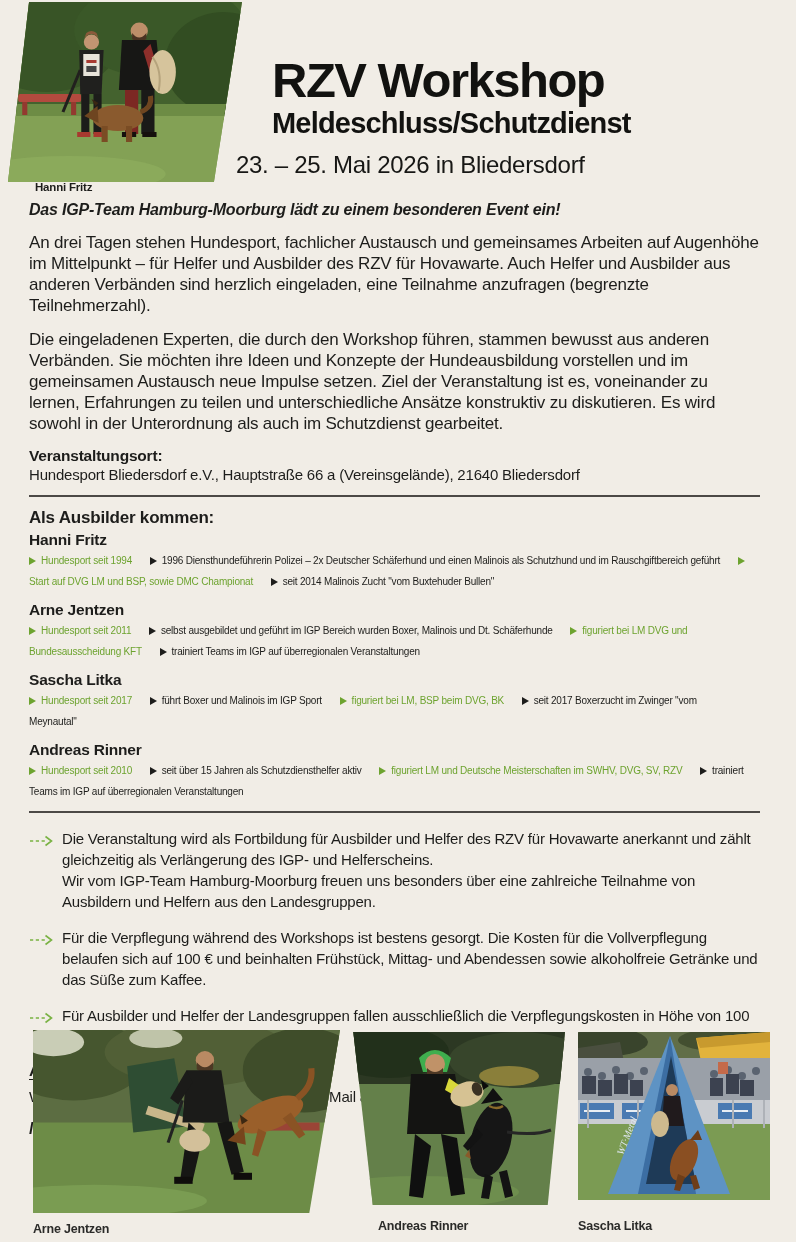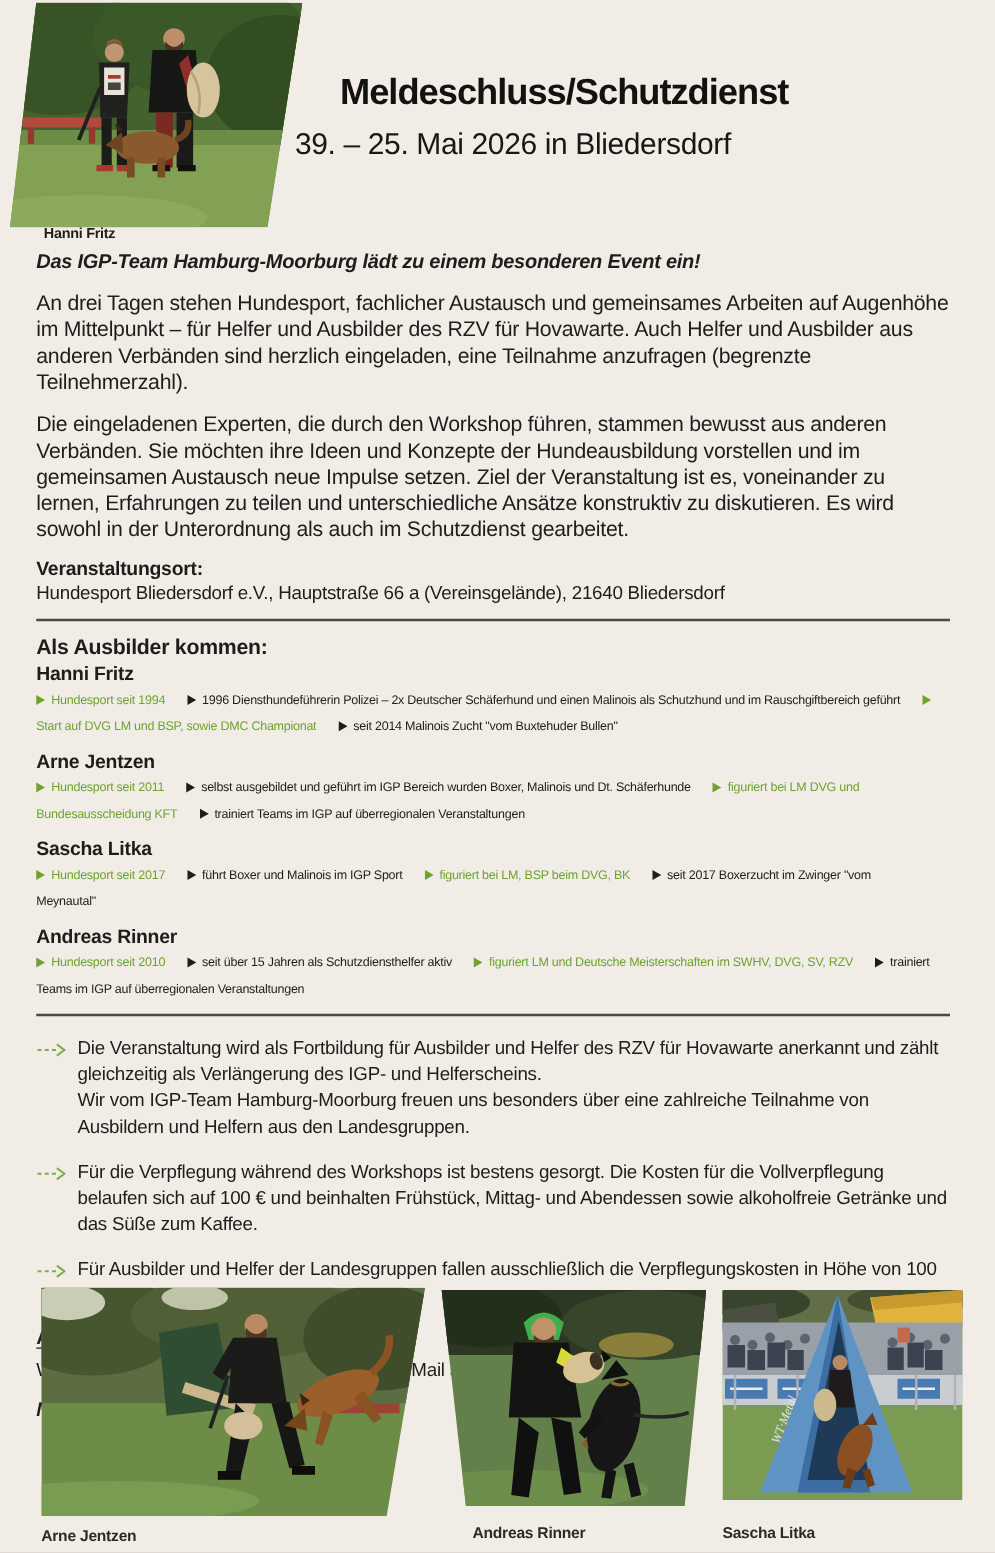--- a/index.html
+++ b/index.html
@@ -133,22 +133,23 @@
       <path d="M88 104 l-13 10 l14 7 z" fill="#6e4520"></path>
       <path d="M86 104 l-4 -7 l7 4 z" fill="#3a2713"></path>
       <rect x="92" y="124" width="6" height="16" fill="#7a4c24"></rect>
       <rect x="116" y="124" width="6" height="16" fill="#7a4c24"></rect>
       <path d="M130 110 q12 -4 10 -16" stroke="#6e4520" stroke-width="5" fill="none"></path>
     </svg>
   </div>
   <div class="hero-caption">Hanni Fritz</div>
 
   <div class="title-block">
+    <h1>RZV Workshop</h1>
     <h2>Meldeschluss/Schutzdienst</h2>
-    <div class="date-line">39. – 25. Mai 2026 in Bliedersdorf</div>
+    <div class="date-line">23. – 25. Mai 2026 in Bliedersdorf</div>
   </div>
 
   <div class="content">
     <div class="lead">Das IGP-Team Hamburg-Moorburg lädt zu einem besonderen Event ein!</div>
     <p class="body">An drei Tagen stehen Hundesport, fachlicher Austausch und gemeinsames Arbeiten auf Augenhöhe im Mittelpunkt – für Helfer und Ausbilder des RZV für Hovawarte. Auch Helfer und Ausbilder aus anderen Verbänden sind herzlich eingeladen, eine Teilnahme anzufragen (begrenzte Teilnehmerzahl).</p>
     <p class="body">Die eingeladenen Experten, die durch den Workshop führen, stammen bewusst aus anderen Verbänden. Sie möchten ihre Ideen und Konzepte der Hundeausbildung vorstellen und im gemeinsamen Austausch neue Impulse setzen. Ziel der Veranstaltung ist es, voneinander zu lernen, Erfahrungen zu teilen und unterschiedliche Ansätze konstruktiv zu diskutieren. Es wird sowohl in der Unterordnung als auch im Schutzdienst gearbeitet.</p>
 
     <div class="venue">
       <div class="venue-label">Veranstaltungsort:</div>
       <div class="venue-address">Hundesport Bliedersdorf e.V., Hauptstraße 66 a (Vereinsgelände), 21640 Bliedersdorf</div>

